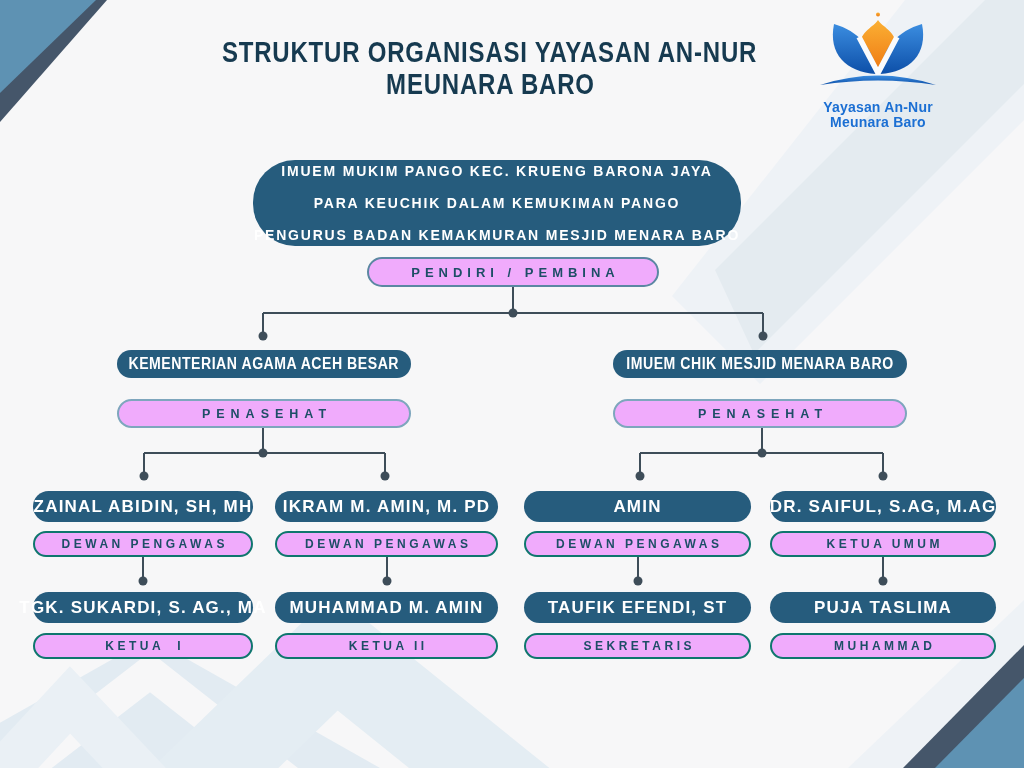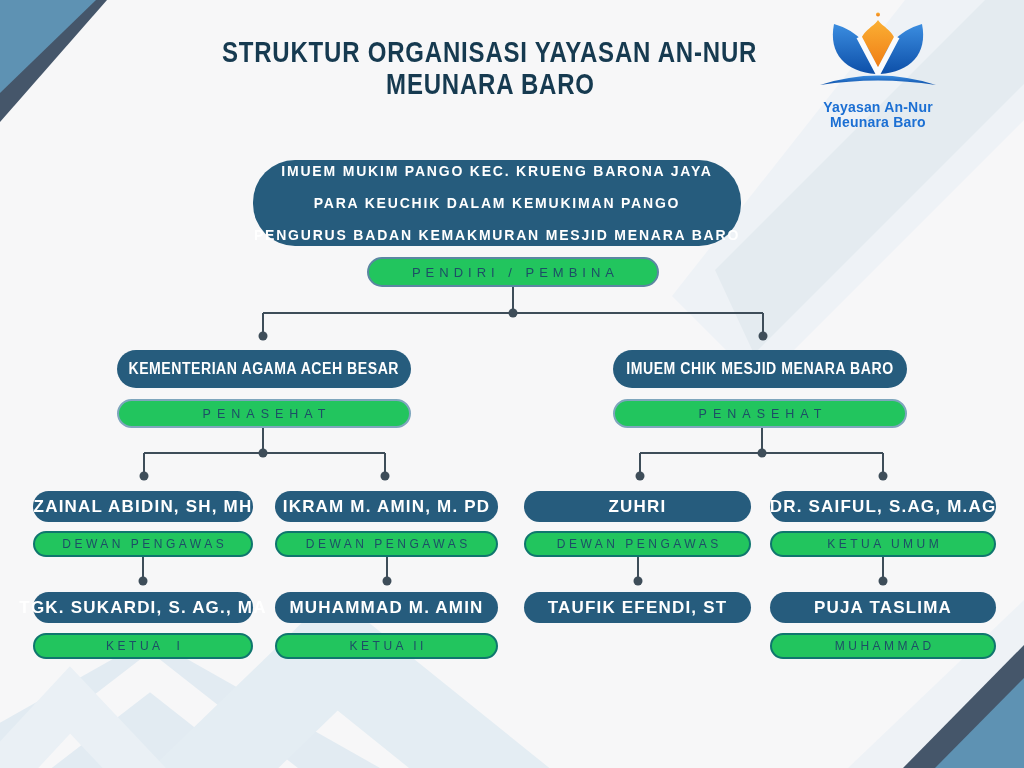--- a/index.html
+++ b/index.html
@@ -14,29 +14,29 @@
   .title-block{position:absolute;left:132px;top:36px;width:716px;text-align:center;color:#163a50;}
   .title-line{font-size:30px;line-height:32px;font-weight:bold;letter-spacing:1px;white-space:nowrap;}
   .title-line > span{display:inline-block;transform:scaleX(0.8);transform-origin:center;}
 
   .logo{position:absolute;left:798px;top:12px;width:160px;text-align:center;}
   .logo-text{font-size:14px;line-height:15px;font-weight:bold;color:#1b6fd3;letter-spacing:0.2px;}
 
   
   .node{position:absolute;display:flex;align-items:center;justify-content:center;box-sizing:border-box;}
   .dark{background:#265c7d;color:#ffffff;font-weight:bold;}
-  .outline{background:#22c55e;color:#1d4e66;font-weight:normal;}
+  .outline{background:#f0abfc;color:#1d4e66;font-weight:bold;}
 
   .root-box{left:253px;top:160px;width:488px;height:86px;border-radius:42px;flex-direction:column;gap:8px;}
   .root-box .ln{font-size:14px;line-height:24px;letter-spacing:1.8px;white-space:nowrap;}
 
   .root-role{left:367px;top:257px;width:292px;height:30px;border-radius:16px;
     border:2px solid #5b87a2;font-size:13px;letter-spacing:5px;text-indent:5px;white-space:pre;}
 
-  .branch{top:350px;width:294px;height:38px;border-radius:19px;white-space:nowrap;}
+  .branch{top:350px;width:294px;height:28px;border-radius:19px;white-space:nowrap;}
   .branch > span{display:inline-block;transform:scaleX(0.88);transform-origin:center;
     font-size:16px;letter-spacing:0.6px;}
   .branch-role{top:399px;width:294px;height:29px;border-radius:15px;border:2px solid #7ea6bd;
     font-size:12.5px;letter-spacing:6px;text-indent:6px;white-space:pre;}
   .b1{left:117px;} .b2{left:613px;}
 
   .name-pill{height:31px;border-radius:16px;font-size:17px;letter-spacing:1.2px;white-space:nowrap;}
   .role-pill{height:26px;border-radius:13px;border:2px solid #0f766e;
     font-size:12px;letter-spacing:3.5px;text-indent:3.5px;white-space:pre;}
   .r1n{top:491px;} .r1r{top:531px;} .r2n{top:592px;} .r2r{top:633px;}
@@ -134,26 +134,27 @@
   <div class="node outline branch-role b1">PENASEHAT</div>
   <div class="node dark branch b2">
       <span>IMUEM CHIK MESJID MENARA BARO</span>
     </div>
   <div class="node outline branch-role b2">PENASEHAT</div>
 
   <div class="node dark name-pill r1n c1">ZAINAL ABIDIN, SH, MH</div>
   <div class="node outline role-pill r1r c1">DEWAN PENGAWAS</div>
   <div class="node dark name-pill r1n c2">IKRAM M. AMIN, M. PD</div>
   <div class="node outline role-pill r1r c2">DEWAN PENGAWAS</div>
-  <div class="node dark name-pill r1n c3">ZUHRI</div>
+  <div class="node dark name-pill r1n c3">AMIN</div>
   <div class="node outline role-pill r1r c3">DEWAN PENGAWAS</div>
   <div class="node dark name-pill r1n c4">DR. SAIFUL, S.AG, M.AG</div>
   <div class="node outline role-pill r1r c4">KETUA UMUM</div>
 
   <div class="node dark name-pill r2n c1">TGK. SUKARDI, S. AG., MA</div>
   <div class="node outline role-pill r2r c1">KETUA  I</div>
   <div class="node dark name-pill r2n c2">MUHAMMAD M. AMIN</div>
   <div class="node dark name-pill r2n c3">TAUFIK EFENDI, ST</div>
   <div class="node outline role-pill r2r c2">KETUA II</div>
+  <div class="node outline role-pill r2r c3">SEKRETARIS</div>
   <div class="node dark name-pill r2n c4">PUJA TASLIMA</div>
   <div class="node outline role-pill r2r c4">MUHAMMAD</div>
 
 </div>
 
 </body></html>

